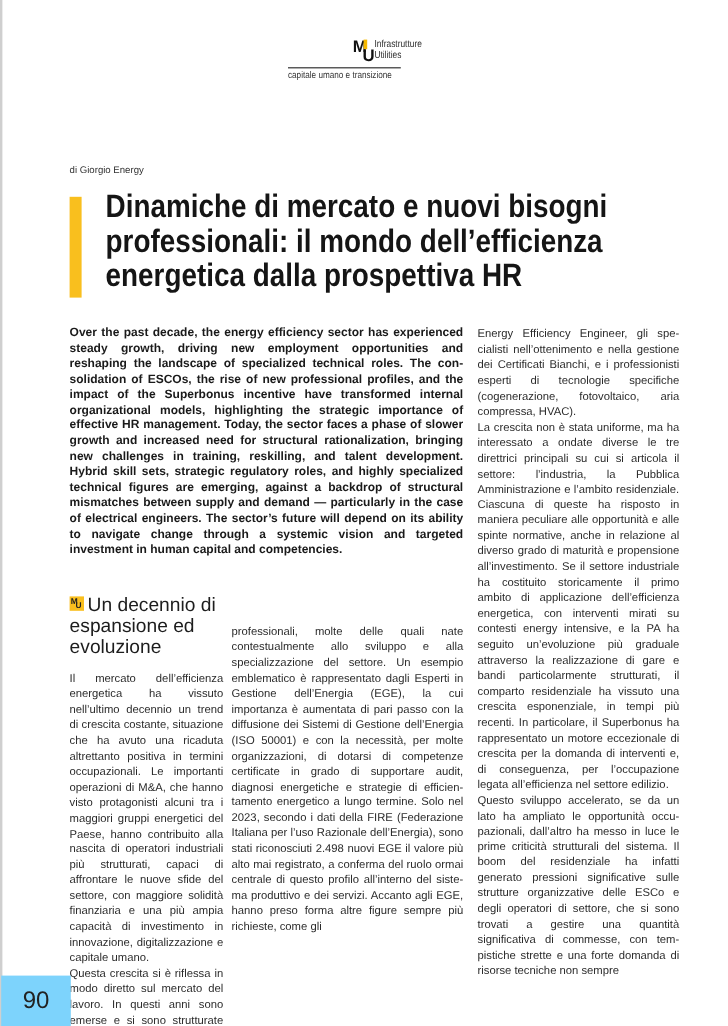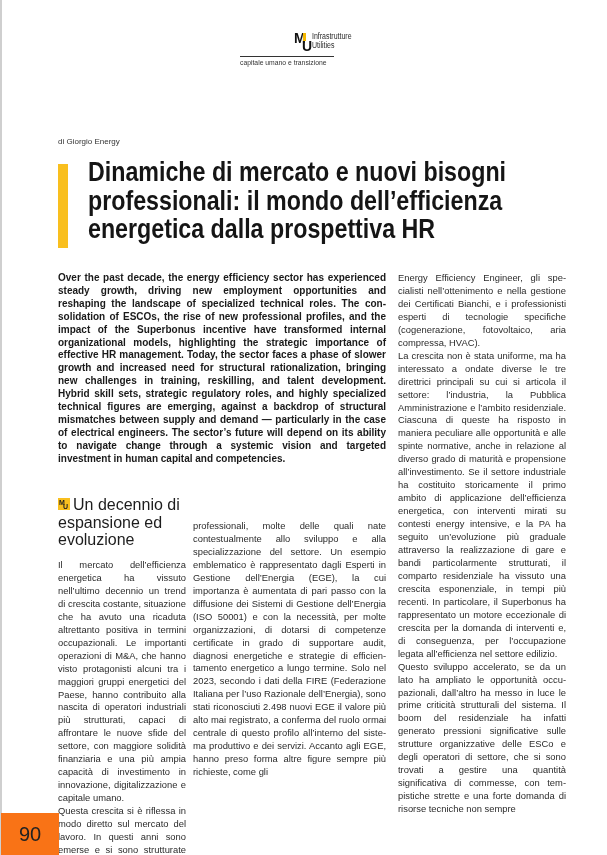--- a/index.html
+++ b/index.html
@@ -29,21 +29,21 @@
   .col { position: absolute; font-size: 9.4px; line-height: 12.95px; color: #2b2b2b; text-align: justify; }
   .col p { margin: 0; }
   .col1 { left: 58px; top: 559px; width: 128px; }
   .col2 { left: 193px; top: 520px; width: 193px; }
   .col3 { left: 398px; top: 272px; width: 168px; }
 
   .subhead { position: absolute; left: 58px; top: 496px; width: 130px; font-size: 16px; line-height: 17.5px; color: #1d1d1d; font-family: "Liberation Sans", sans-serif; }
   .mu-icon { display: inline-block; width: 12px; height: 12px; background: #f9bf1e; vertical-align: 0px; margin-right: 3px; position: relative; }
   .mu-icon span { position: absolute; font-weight: bold; font-size: 7px; line-height: 7px; color: #222; }
 
-  .page-box { position: absolute; left: 1px; top: 813px; width: 58px; height: 42px; background: #f97316; }
+  .page-box { position: absolute; left: 1px; top: 813px; width: 58px; height: 42px; background: #7dd3fc; }
   .page-num { position: absolute; left: 0; top: 0; width: 58px; text-align: center; line-height: 42px; font-size: 20px; color: #222; }
 </style>
 </head>
 <body>
 
 <div class="left-edge"></div>
 
 <div class="header">
   <div class="logo">
     <div class="logo-mu">

